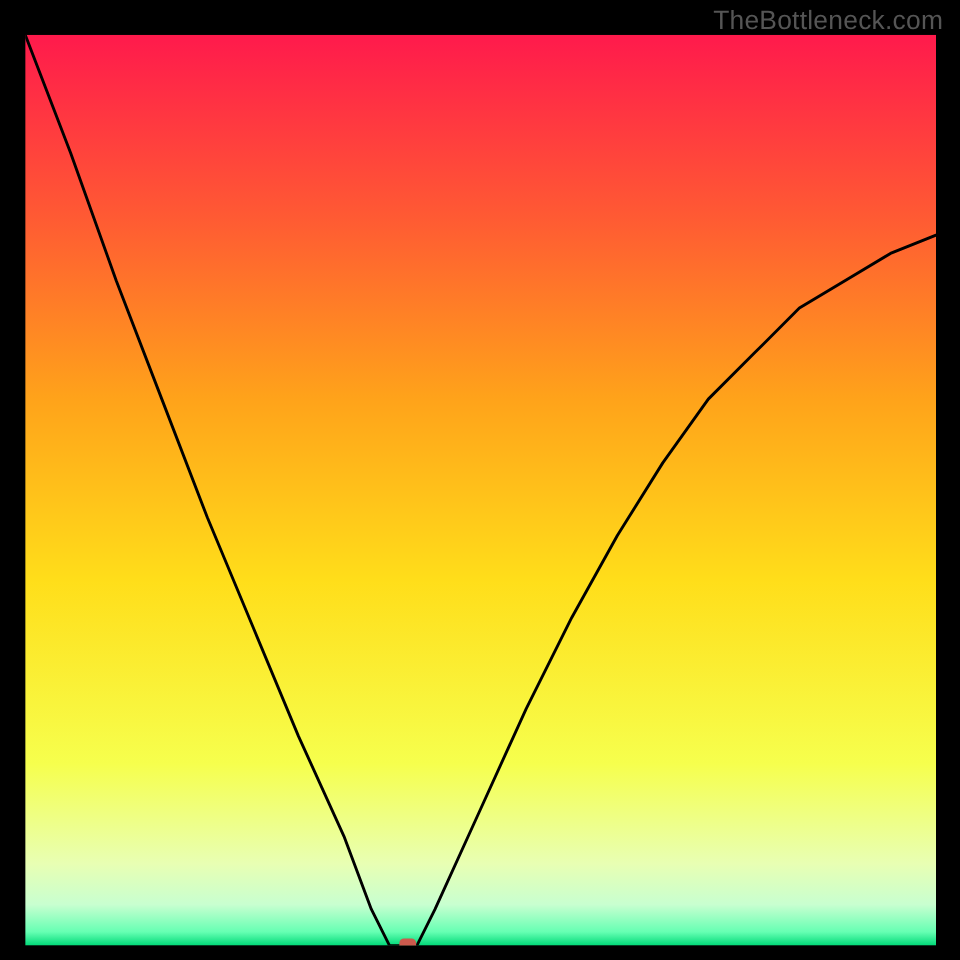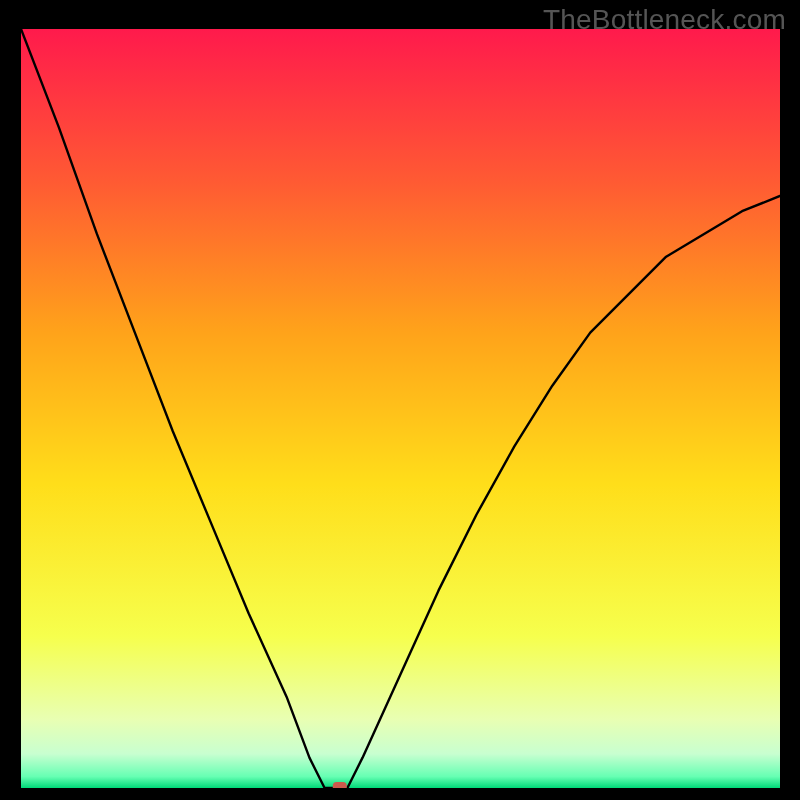--- a/index.html
+++ b/index.html
@@ -9,21 +9,21 @@
     height: 800px;
     background: #000;
     position: relative;
     font-family: Arial, Helvetica, sans-serif;
   }
   .watermark {
     position: absolute;
     top: 4px;
     right: 14px;
     color: #555;
-    font-size: 28px;
+    font-size: 22px;
     font-weight: 500;
     letter-spacing: 0.2px;
     user-select: none;
   }
   .plot-frame {
     position: absolute;
     left: 21px;
     top: 29px;
     width: 759px;
     height: 759px;

